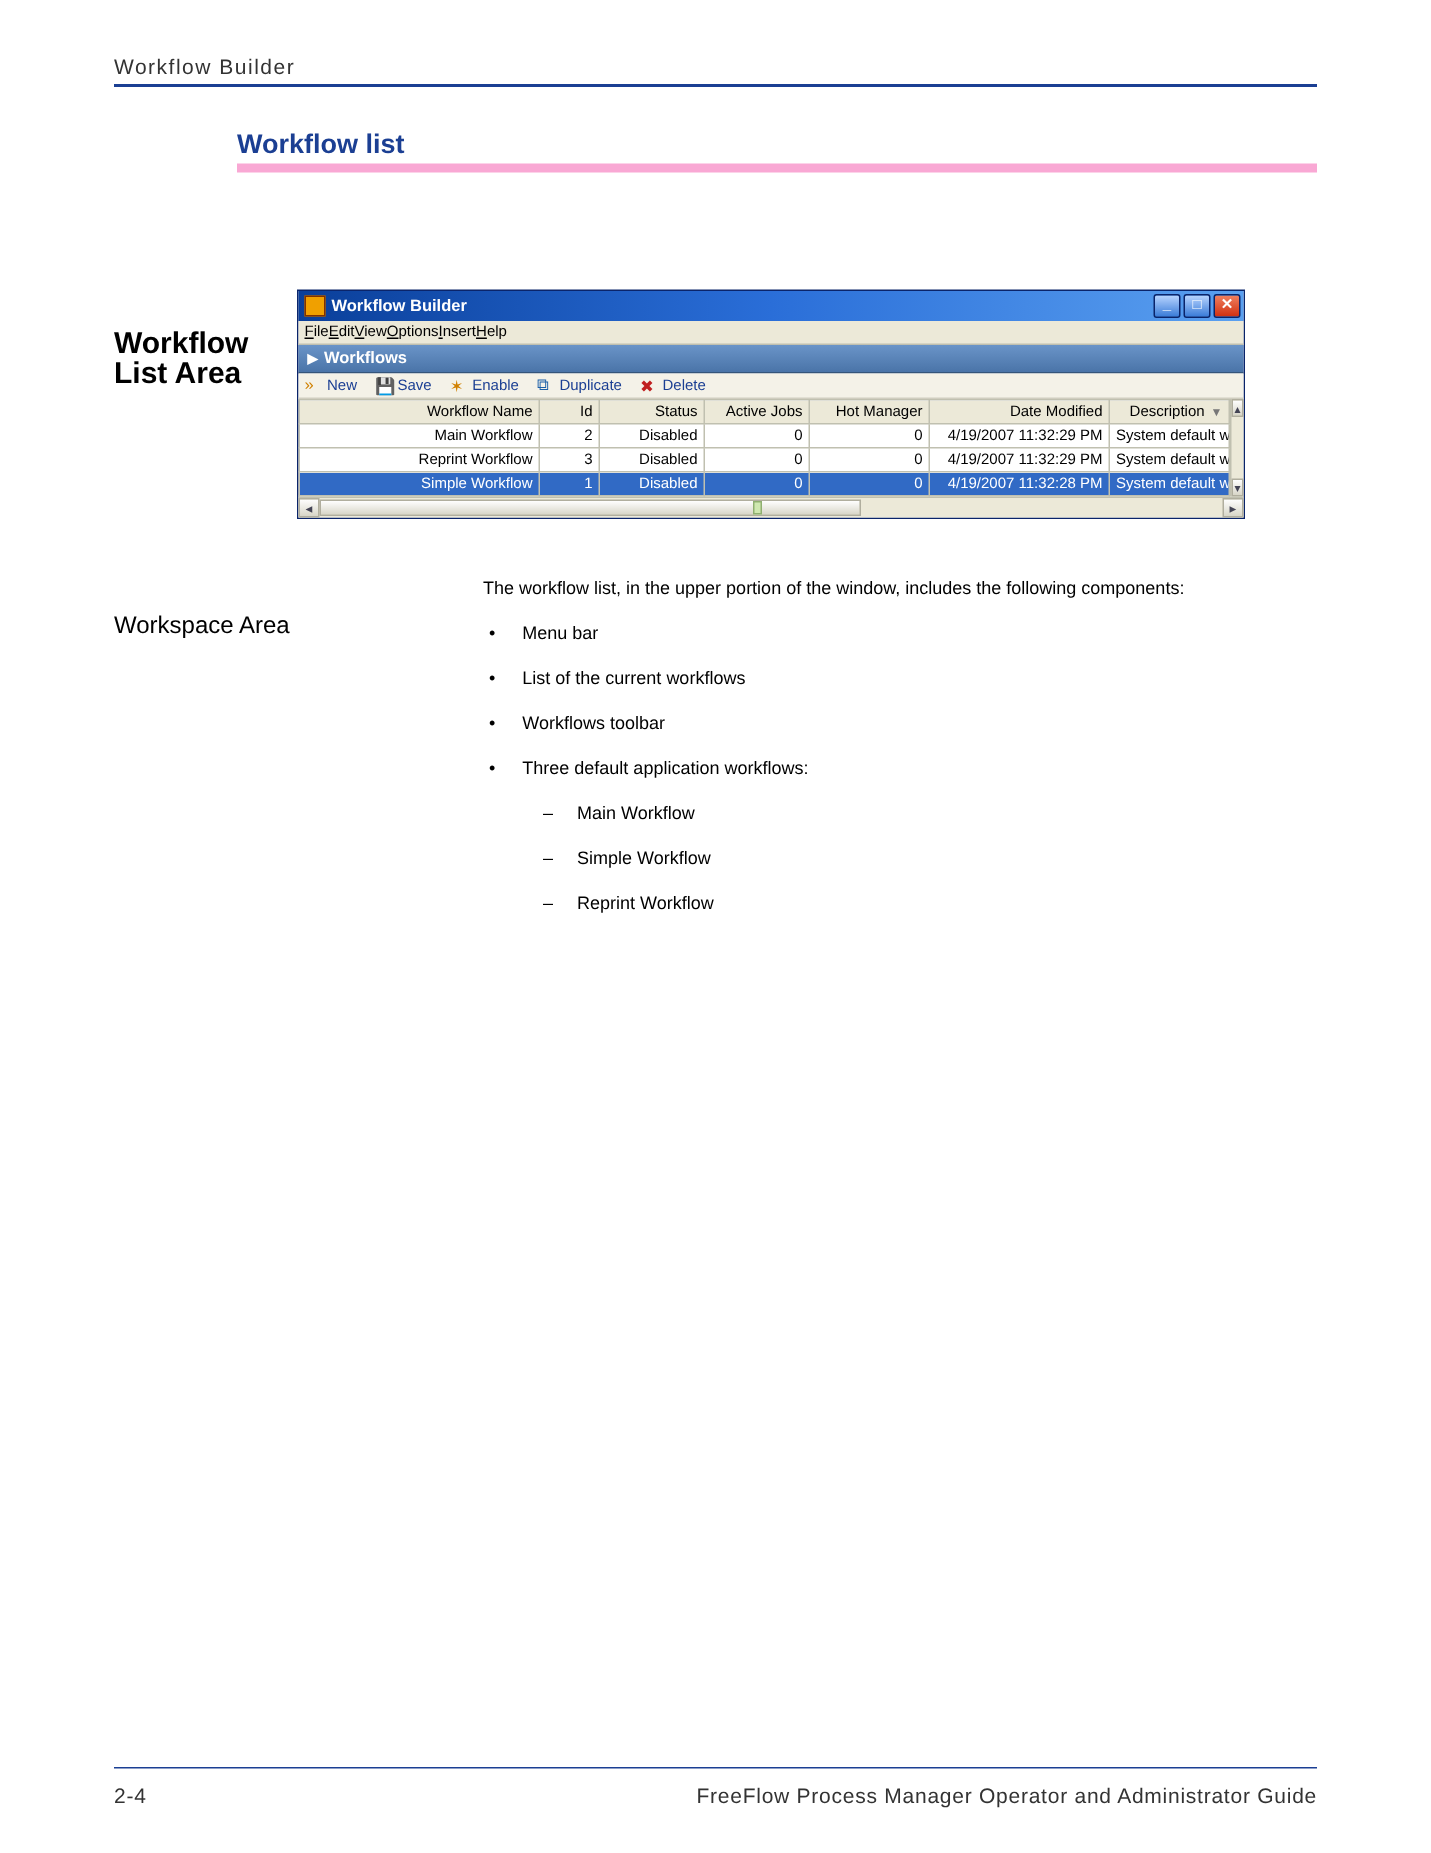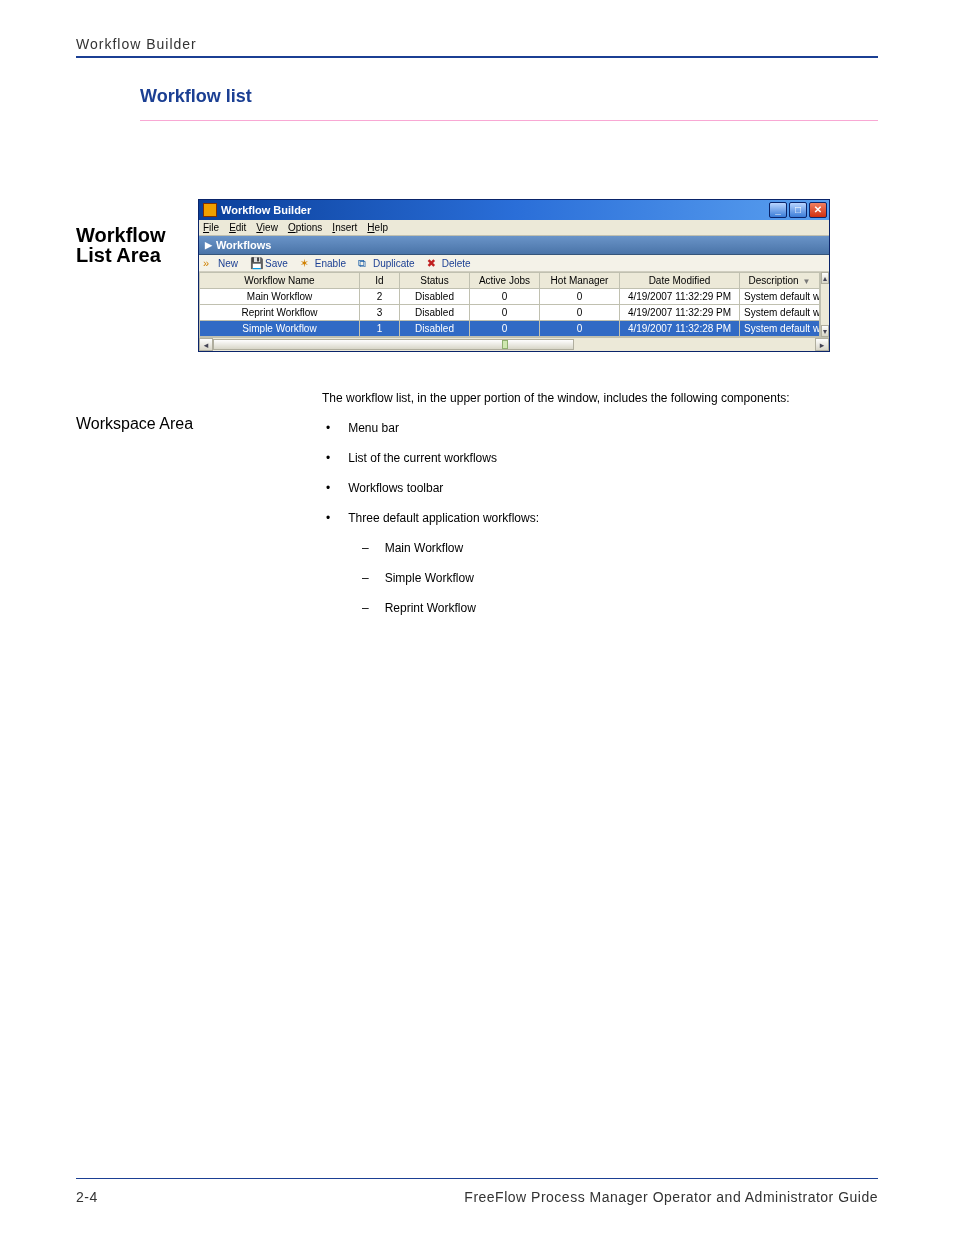--- a/index.html
+++ b/index.html
@@ -19,23 +19,23 @@
     font-size: 14px;
     letter-spacing: 1px;
     color: #333;
     padding-bottom: 4px;
   }
   .running-head-rule {
     border-bottom: 2px solid #1b3f93;
     margin-bottom: 28px;
   }
   .section-title-wrap {
-    margin-left: 64px;
-    border-bottom: 1px solid #f9a8d4;
-    padding-bottom: 13px;
+    margin-left: 82px;
+    border-bottom: 6px solid #f9a8d4;
+    padding-bottom: 2px;
   }
   .section-title {
     color: #1b3f93;
     font-weight: bold;
     font-size: 18px;
   }
 
   
   .fig-row {
     margin-top: 78px;
@@ -84,21 +84,20 @@
     border-radius: 2px;
     display: flex; align-items: center; justify-content: center;
     color: #fff; font-size: 10px; line-height: 1;
   }
   .win-btn.close { background: linear-gradient(#f08060, #d03010); }
   .menubar {
     background: #ece9d8;
     padding: 2px 4px;
     font-size: 10px;
     display: flex;
-    gap: 10px;
     border-bottom: 1px solid #c0c0b0;
   }
   .menubar span u { text-decoration: underline; }
 
   .section-hdr {
     background: linear-gradient(#6a94c8, #4a74a8);
     color: #fff;
     font-weight: bold;
     font-size: 11px;
     padding: 3px 6px;
@@ -131,21 +130,21 @@
   .grid-wrap { display: flex; }
   .grid {
     border-collapse: collapse;
     width: 620px;
     table-layout: fixed;
     font-size: 10px;
   }
   .grid th, .grid td {
     border: 1px solid #c0c0b0;
     padding: 2px 4px;
-    text-align: center;
+    text-align: right;
     white-space: nowrap;
     overflow: hidden;
     height: 14px;
   }
   .grid th {
     background: #ece9d8;
     font-weight: normal;
   }
   .sort-dn { color: #777; font-size: 8px; padding-left: 4px; }
   tr.selected td {

